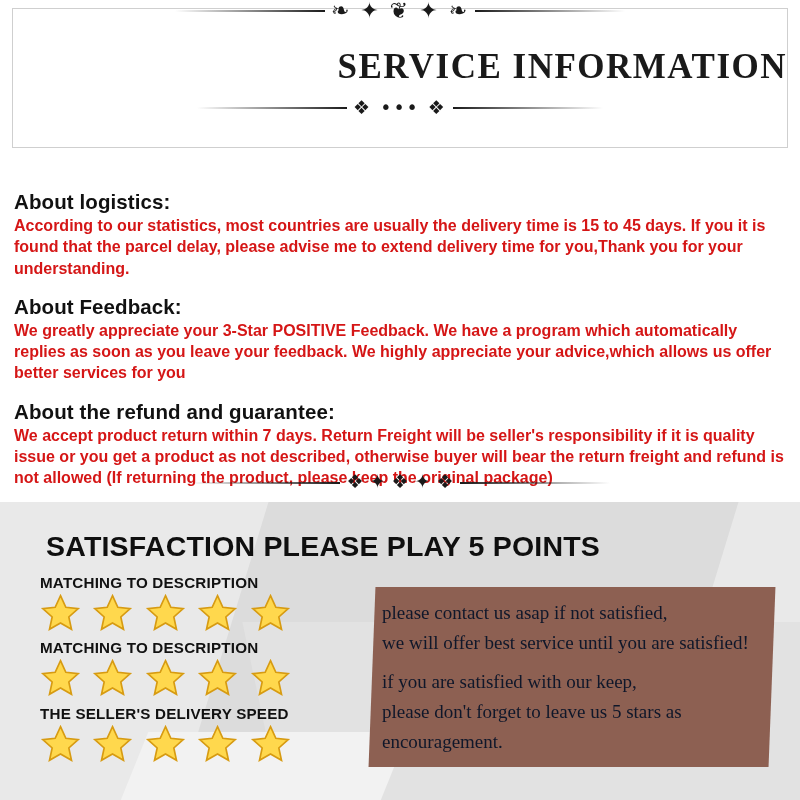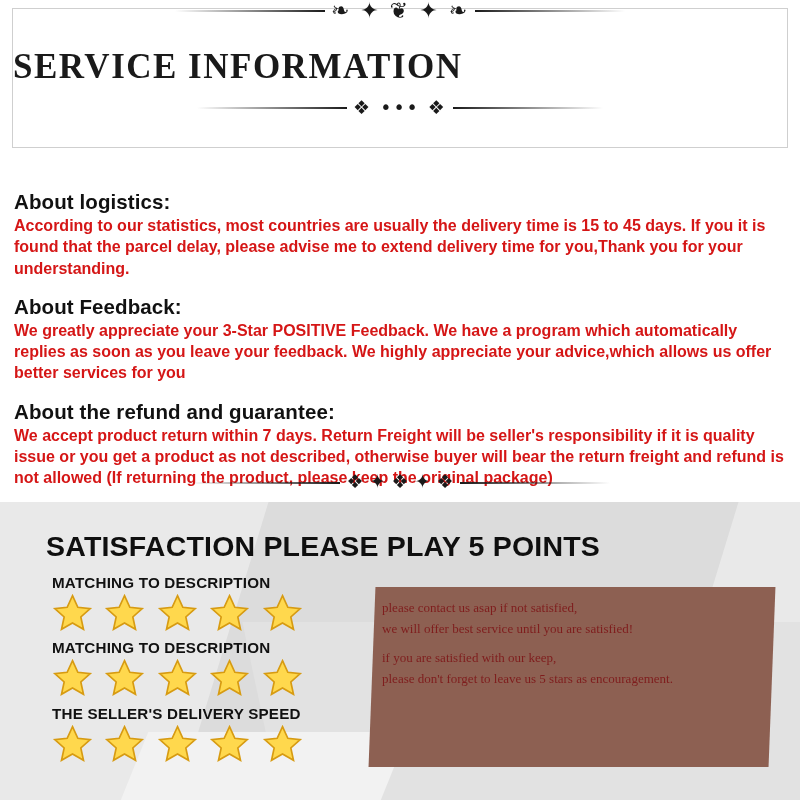--- a/index.html
+++ b/index.html
@@ -27,21 +27,21 @@
     height: 140px;
     border: 1px solid #cfcfcf;
     box-sizing: border-box;
     background: #ffffff;
   }
   .header-title {
     position: absolute;
     top: 38px;
     left: 0;
     right: 0;
-    text-align: left;
+    text-align: right;
     font-family: "Liberation Serif", serif;
     font-size: 35px;
     font-weight: bold;
     letter-spacing: 1.5px;
     color: #1a1a1a;
   }
   .orn {
     position: absolute;
     left: 0;
     right: 0;
@@ -171,21 +171,21 @@
     left: 46px;
     font-family: "Liberation Sans", sans-serif;
     font-size: 28.5px;
     font-weight: bold;
     color: #0f0f0f;
     letter-spacing: 0.2px;
     text-align: right;
   }
   .rating-group {
     position: absolute;
-    left: 52px;
+    left: 40px;
   }
   .rg1 { top: 72px; }
   .rg2 { top: 137px; }
   .rg3 { top: 203px; }
   .rating-label {
     font-family: "Liberation Sans", sans-serif;
     font-size: 15.2px;
     font-weight: bold;
     color: #111111;
     letter-spacing: 0.2px;
@@ -212,23 +212,23 @@
     width: 400px;
     height: 180px;
     background: #8d6052;
     transform: skewX(-2.2deg);
   }
   .note-inner {
     position: absolute;
     top: 96px;
     left: 382px;
     width: 390px;
-    color: #7f1d1d;
+    color: #0f172a;
     font-family: "Liberation Serif", serif;
-    font-size: 13px;
+    font-size: 19px;
     line-height: 1.58;
   }
   .note-inner .ln { display: block; }
   .note-inner .gap { height: 9px; }
 </style>
 </head>
 <body>
 
 <div class="page">
 

